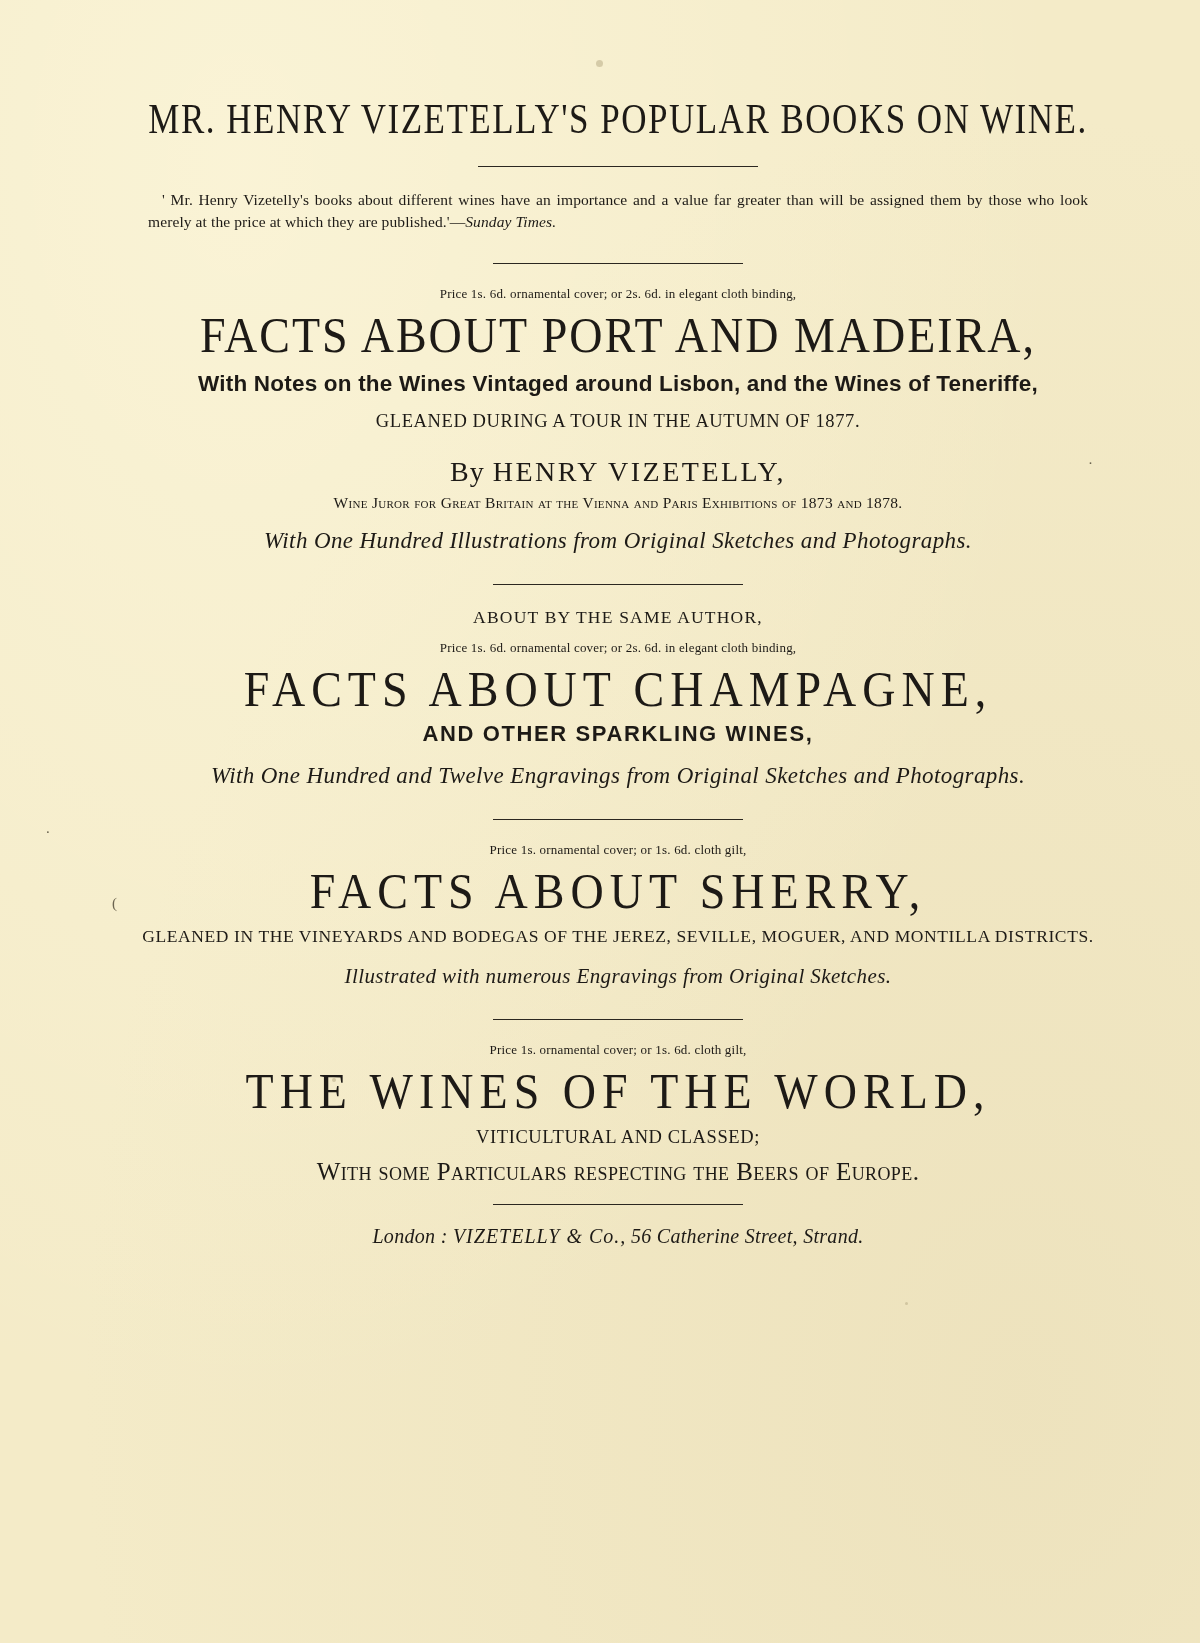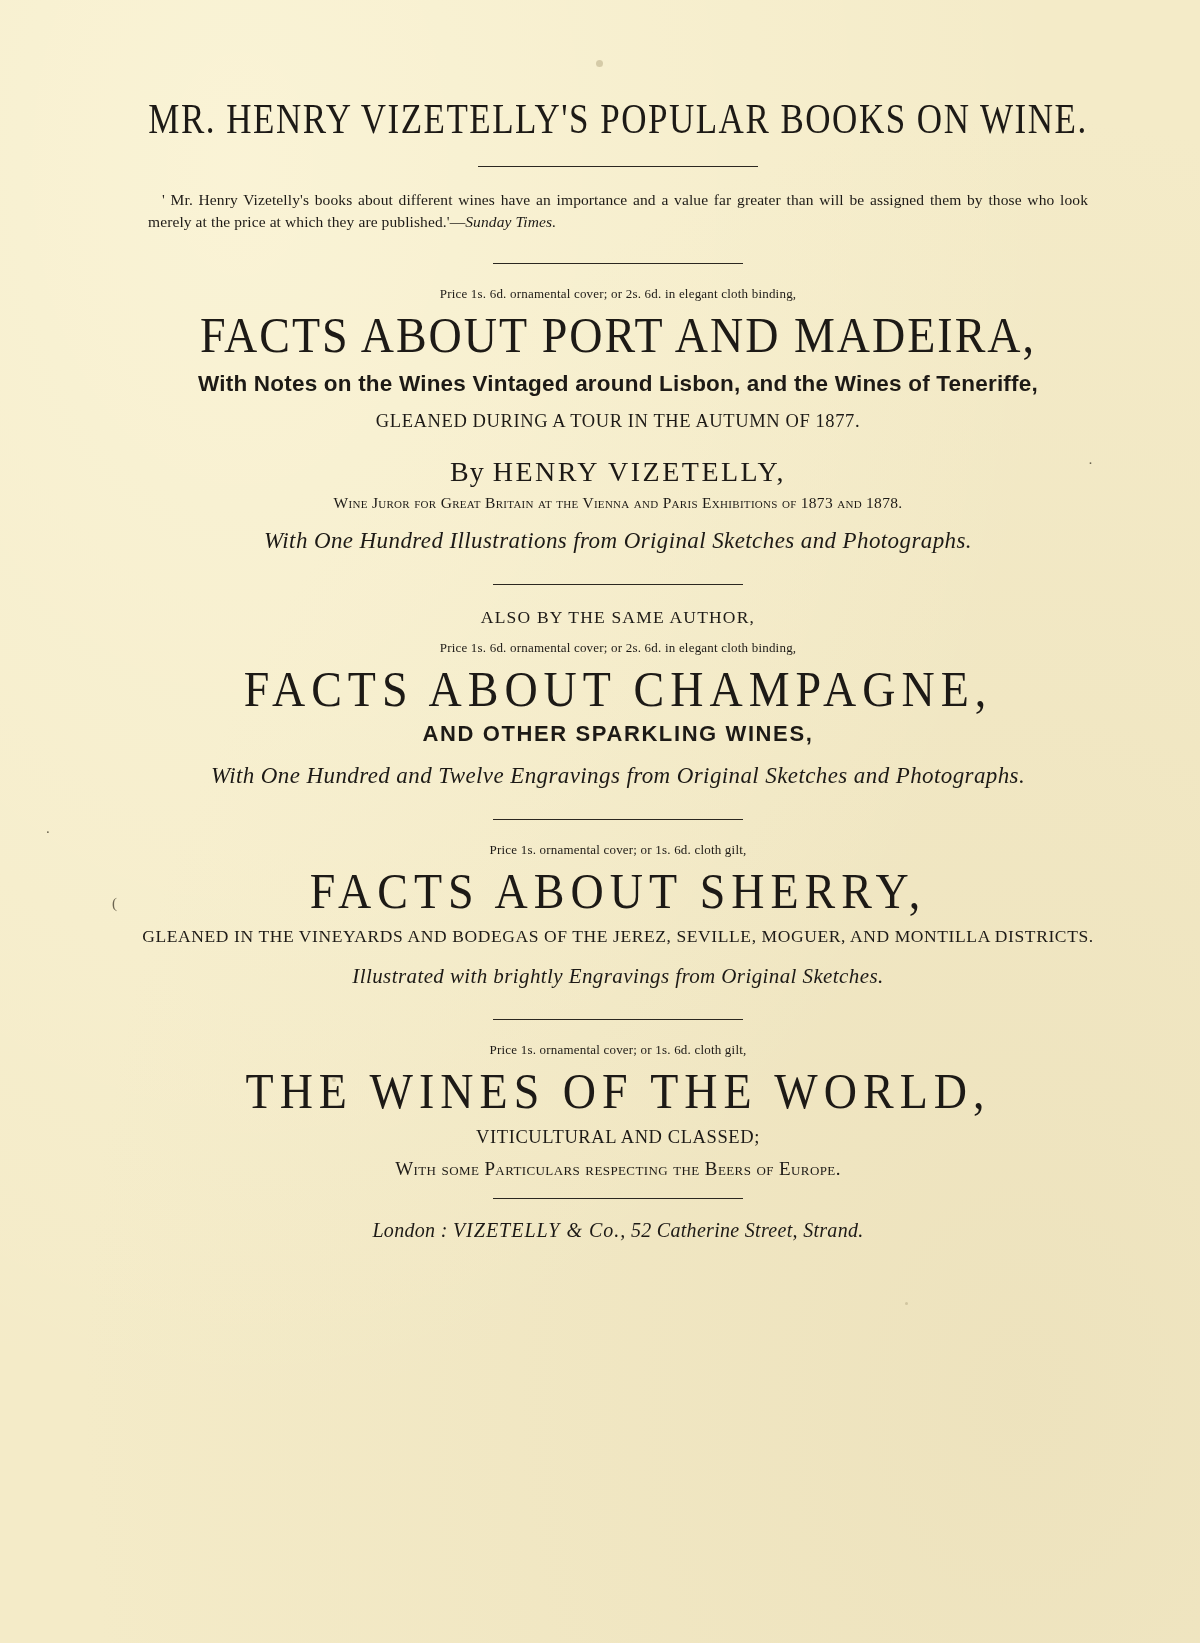--- a/index.html
+++ b/index.html
@@ -114,21 +114,21 @@
     letter-spacing: 0.4px;
   }
   .italic-line.smaller { font-size: 21px; }
   .also-by {
     font-size: 17.5px;
     letter-spacing: 1.2px;
     margin: 4px 0 12px 0;
   }
   .smallcaps-sent {
     font-variant: small-caps;
-    font-size: 19px;
+    font-size: 25px;
     letter-spacing: 0.4px;
     margin: 8px 0 2px 0;
   }
   .imprint {
     font-style: italic;
     font-size: 20px;
     margin: 20px 0 0 0;
     letter-spacing: 0.3px;
   }
   .imprint .pub { font-style: italic; letter-spacing: 1px; }
@@ -178,45 +178,45 @@
       <div class="subtitle-bold">With Notes on the Wines Vintaged around Lisbon, and the Wines of Teneriffe,</div>
       <div class="caps-line">GLEANED DURING A TOUR IN THE AUTUMN OF 1877.</div>
       <div class="byline"><span>By </span><span class="name">HENRY VIZETELLY,</span></div>
       <div class="smallcaps-line">Wine Juror for Great Britain at the Vienna and Paris Exhibitions of 1873 and 1878.</div>
       <div class="italic-line">With One Hundred Illustrations from Original Sketches and Photographs.</div>
     </div>
 
     <div class="rule short"></div>
 
     <div class="block">
-      <div class="also-by">ALSO BY THE SAME AUTHOR,</div>
+      <div class="also-by">ABOUT BY THE SAME AUTHOR,</div>
       <div class="price">Price 1s. 6d. ornamental cover; or 2s. 6d. in elegant cloth binding,</div>
       <div class="book-title wide">FACTS ABOUT CHAMPAGNE,</div>
       <div class="subtitle-sans">AND OTHER SPARKLING WINES,</div>
       <div class="italic-line">With One Hundred and Twelve Engravings from Original Sketches and Photographs.</div>
     </div>
 
     <div class="rule short"></div>
 
     <div class="block">
       <div class="price">Price 1s. ornamental cover; or 1s. 6d. cloth gilt,</div>
       <div class="book-title wide">FACTS ABOUT SHERRY,</div>
       <div class="caps-line small">GLEANED IN THE VINEYARDS AND BODEGAS OF THE JEREZ, SEVILLE, MOGUER, AND MONTILLA DISTRICTS.</div>
-      <div class="italic-line smaller">Illustrated with brightly Engravings from Original Sketches.</div>
+      <div class="italic-line smaller">Illustrated with numerous Engravings from Original Sketches.</div>
     </div>
 
     <div class="rule short"></div>
 
     <div class="block">
       <div class="price">Price 1s. ornamental cover; or 1s. 6d. cloth gilt,</div>
       <div class="book-title wide">THE WINES OF THE WORLD,</div>
       <div class="caps-line">VITICULTURAL AND CLASSED;</div>
       <div class="smallcaps-sent">With some Particulars respecting the Beers of Europe.</div>
     </div>
 
     <div class="rule short" style="margin-top:18px; margin-bottom:10px;"></div>
 
     <div class="imprint">
-      <span>London : </span><span class="pub">VIZETELLY &amp; Co.</span><span>, 52 Catherine Street, Strand.</span>
+      <span>London : </span><span class="pub">VIZETELLY &amp; Co.</span><span>, 56 Catherine Street, Strand.</span>
     </div>
 
   </div>
 </div>
 
 </body></html>

